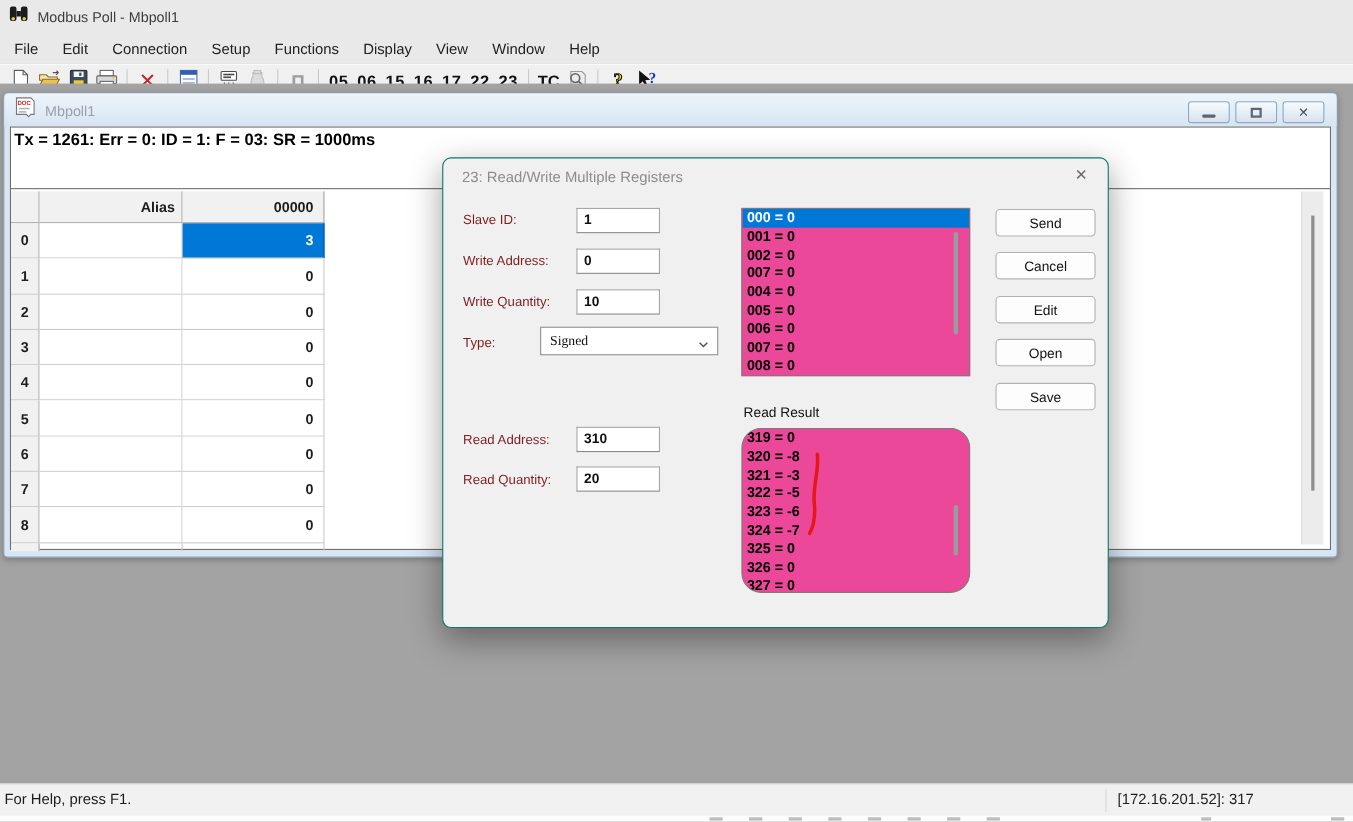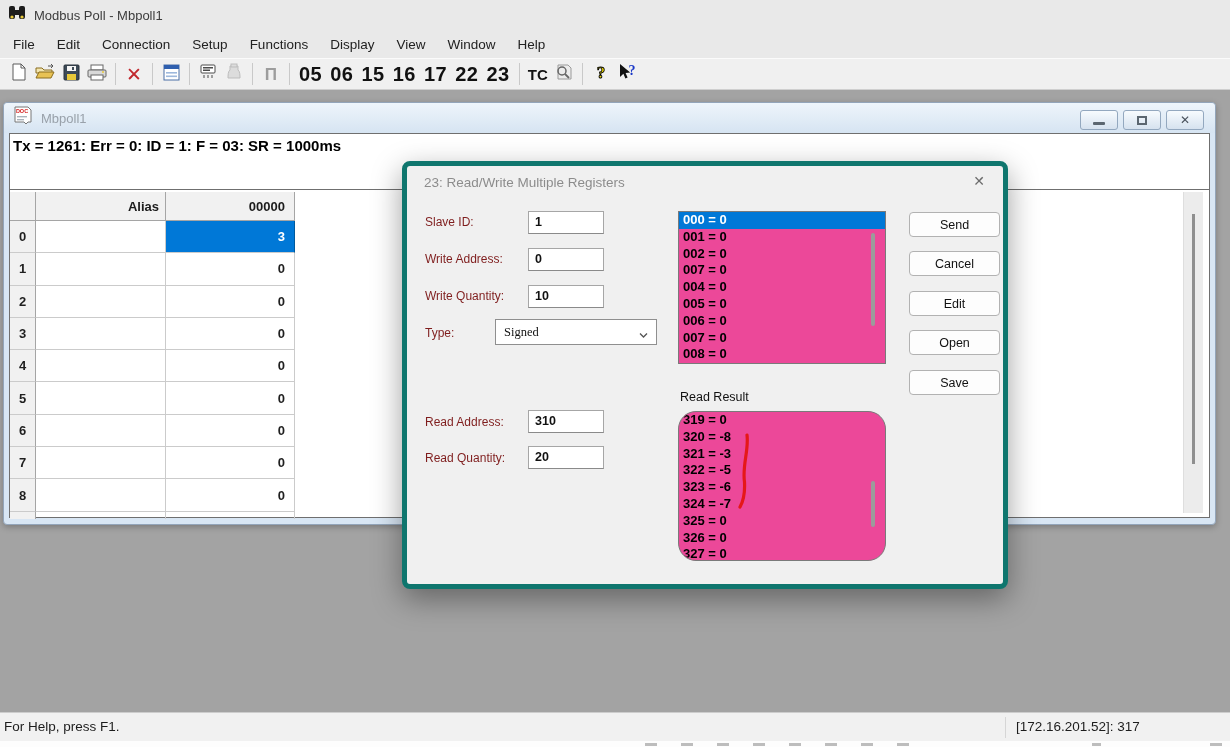--- a/index.html
+++ b/index.html
@@ -12,27 +12,27 @@
     background:#e9e9e9; display:flex; align-items:center; padding-left:8px; }
   .titlebar .app-title { font-size:13px; color:#3c3c3c; margin-left:8px; }
   .menubar { position:absolute; left:0; top:30px; width:1230px; height:28px;
     background:#e9e9e9; display:flex; align-items:center; padding-left:2px; }
   .menu-item { font-size:13.5px; color:#222; padding:4px 11px; cursor:default; }
   .toolbar { position:absolute; left:0; top:58px; width:1230px; height:32px;
     background:#f0f0f0; border-top:1px solid #fbfbfb; border-bottom:1px solid #cfcfcf;
     display:flex; align-items:center; padding-left:6px; }
   .tb-btn { width:26px; height:26px; display:flex; align-items:center; justify-content:center; }
   .tb-sep { width:1px; height:22px; background:#c9c9c9; margin:0 5px; }
-  .tb-num { font-size:20px; font-weight:bold; color:#111; padding:0 4px; letter-spacing:0.5px; }
+  .tb-num { font-size:15px; font-weight:bold; color:#111; padding:0 4px; letter-spacing:0.5px; }
   .tb-x { font-size:19px; font-weight:bold; color:#c1272d; line-height:1; }
   .tb-pi { font-size:17px; font-weight:bold; color:#9d9d9d; line-height:1; }
   .tb-tc { font-size:15px; font-weight:bold; color:#111; padding:0 3px; }
 
   
-  .mdi { position:absolute; left:0; top:94px; width:1230px; height:622px;
+  .mdi { position:absolute; left:0; top:76px; width:1230px; height:622px;
     background:#a3a3a3; }
 
   
   .doc-window { position:absolute; left:3px; top:8px; width:1213px; height:423px;
     background:#d8e6f4; border:1px solid #93a5ba; border-radius:4px;
     box-shadow:0 2px 6px rgba(0,0,0,0.25); }
   .doc-titlebar { height:30px; display:flex; align-items:center; padding-left:9px;
     background:linear-gradient(#eef5fb,#d6e4f2); border-radius:4px 4px 0 0; }
   .doc-title { font-size:13px; color:#99a1aa; margin-left:8px; }
   .win-btns { position:absolute; right:11px; top:7px; display:flex; gap:5px; }
@@ -64,21 +64,21 @@
   .cell.value { width:129px; background:#fff; justify-content:flex-end; padding-right:9px; }
   .cell.value.selected { background:#0078d7; color:#fff; border-right:1px solid #005a9e; }
   .grid-partial { position:absolute; left:0; top:322px; height:7px; display:flex; }
   .grid-partial div { border-right:1px solid #cbcbcb; height:100%; }
   .vscroll { position:absolute; right:6px; top:2px; bottom:4px; width:20px;
     background:#ececec; border-left:1px solid #dedede; }
   .vscroll .thumb { position:absolute; left:8px; top:22px; width:3px; height:250px; background:#8f8f8f; }
 
   
   .dialog { position:absolute; left:402px; top:67px; width:606px; height:428px;
-    background:#f0f0f0; border:5px solid #0f766e; border-radius:8px;
+    background:#f0f0f0; border:1px solid #0f766e; border-radius:8px;
     box-shadow:0 10px 30px rgba(0,0,0,0.38); }
   .dlg-title { position:absolute; left:17px; top:9px; font-size:13.5px; color:#8c8c8c; }
   .dlg-close { position:absolute; right:13px; top:7px; font-size:14px; color:#6b6b6b;
     width:22px; height:20px; text-align:center; }
   .dlg-label { position:absolute; left:18px; font-size:12px; color:#7f1d1d; }
   .dlg-input { position:absolute; left:121px; width:76px; height:23px; background:#fff;
     border:1px solid #a6a6a6; border-bottom-color:#8a8a8a; font-size:12.5px; font-weight:600;
     color:#111; padding:3px 0 0 6px; }
   .combo { position:absolute; left:88px; width:162px; height:26px; background:#fff;
     border:1px solid #8f8f8f; font-size:12.5px; color:#111; padding:5px 0 0 8px;font-family:Liberation Serif, serif; }

